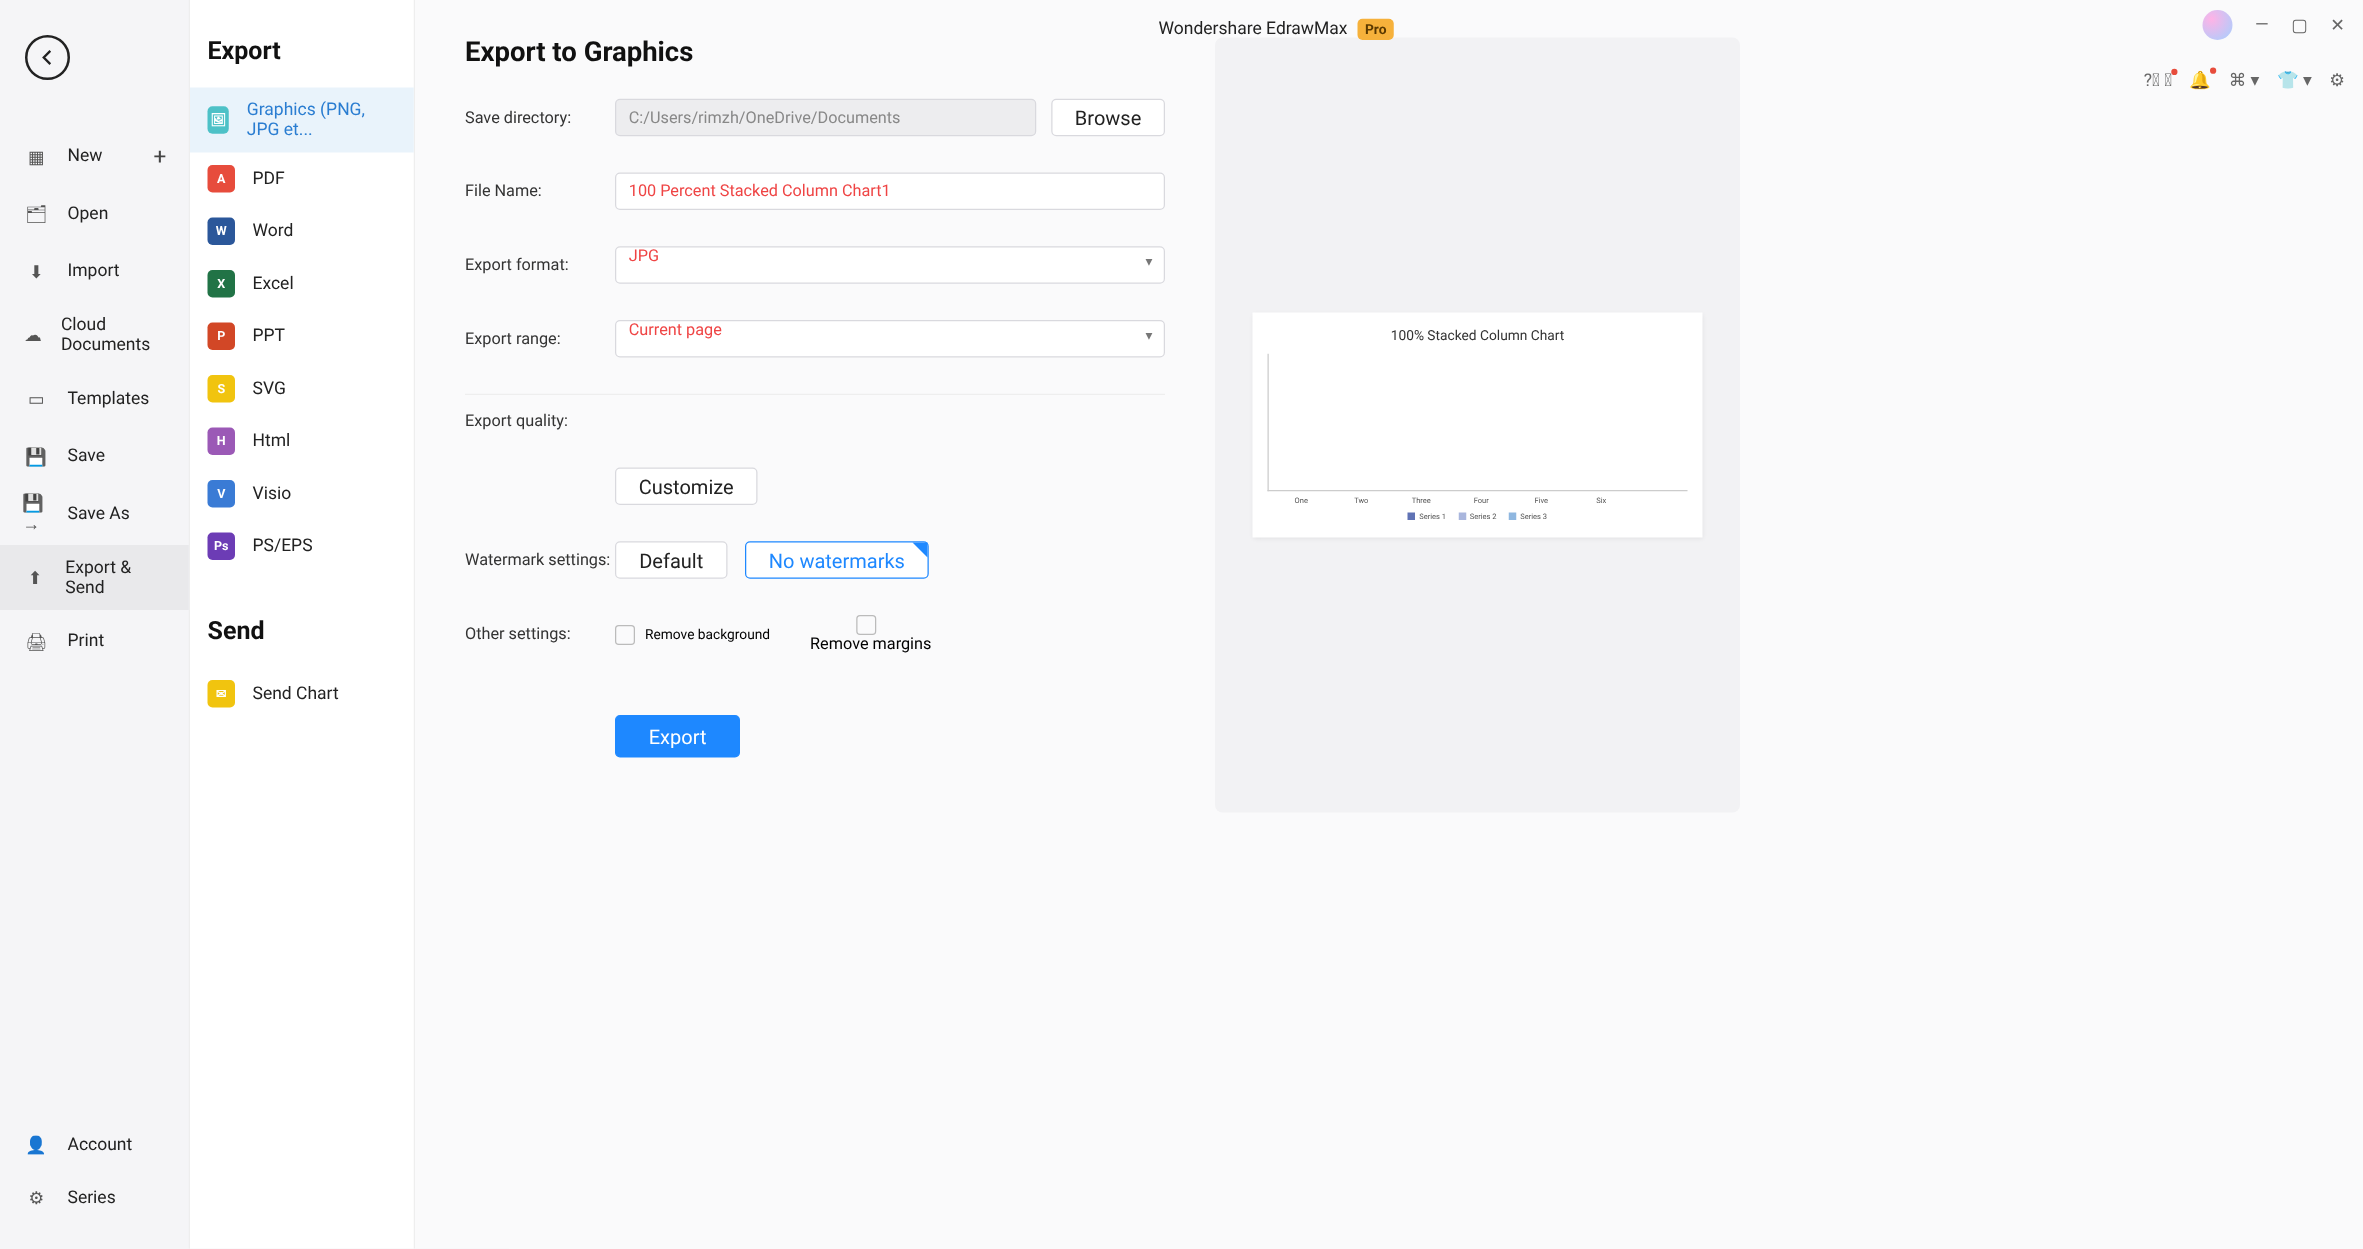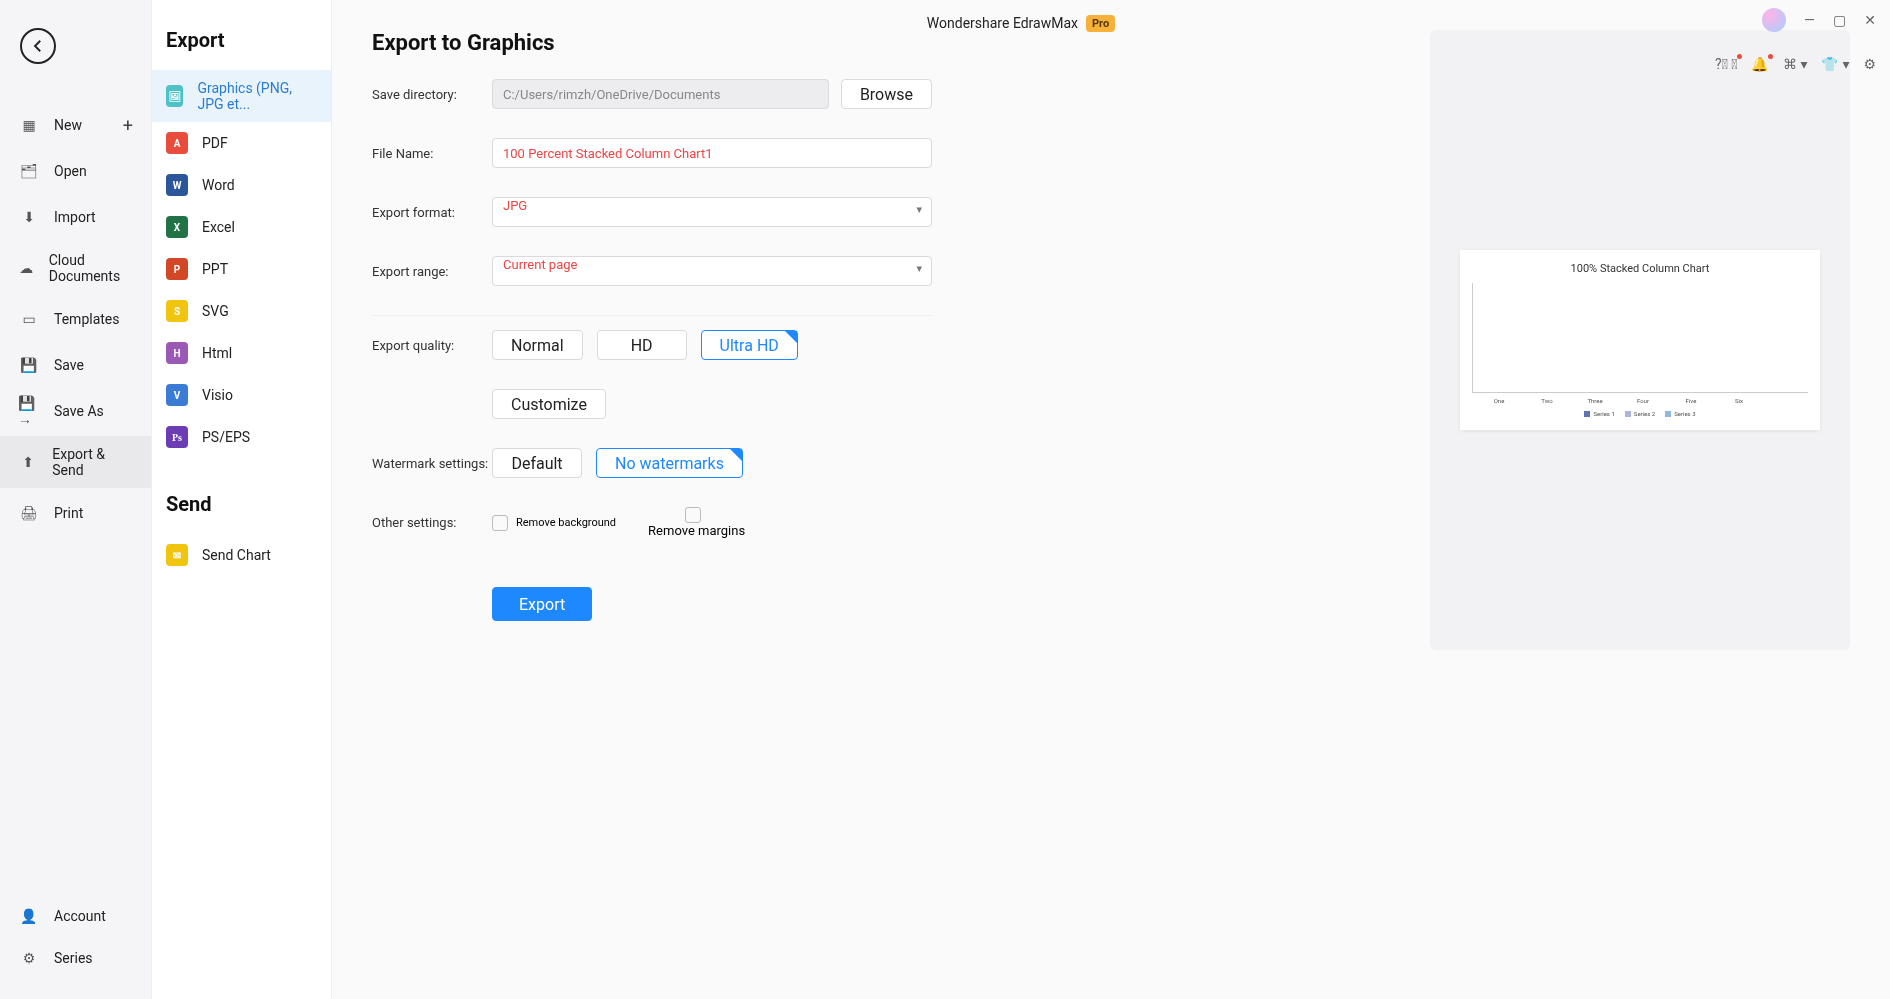--- a/index.html
+++ b/index.html
@@ -20,21 +20,21 @@
 .export-item.active { background:#e9f3fb; color:#2a7dd1; }
 .fi { width:22px; height:22px; border-radius:4px; display:flex; align-items:center; justify-content:center; font-size:10px; font-weight:700; color:#fff; }
 .fi-img { background:#4dc1c7; }
 .fi-pdf { background:#e74c3c; }
 .fi-word { background:#2b579a; }
 .fi-excel { background:#217346; }
 .fi-ppt { background:#d24726; }
 .fi-svg { background:#f1c40f; }
 .fi-html { background:#9b59b6; }
 .fi-visio { background:#3a7bd5; }
-.fi-ps { background:#6c3cb5;font-family:Liberation Serif, serif; }
+.fi-ps { background:#6c3cb5; }
 .fi-mail { background:#f1c40f; }
 .main { flex:1; background:#fafafb; display:flex; padding:30px 40px; gap:40px; }
 .form-area { flex:0 0 560px; }
 .main h1 { font-size:22px; font-weight:700; color:#111; margin-bottom:24px; }
 .form-row { display:flex; align-items:center; margin-bottom:29px; }
 .form-row > label { width:120px; font-size:13px; color:#333; }
 .ctrl-area { flex:1; display:flex; gap:12px; align-items:center; }
 .txt, .sel { height:30px; border:1px solid #d9d9de; border-radius:4px; padding:0 10px; font-size:13px; background:#fff; color:#ef4444; }
 .txt.disabled { background:#ededef; color:#888; }
 .txt-dir { flex:1; }
@@ -43,21 +43,21 @@
 .sel-wrap { position:relative; flex:1; }
 .sel-wrap::after { content:"▾"; position:absolute; right:10px; top:6px; font-size:11px; color:#777; pointer-events:none; }
 .btn { height:30px; padding:0 18px; border:1px solid #d9d9de; border-radius:4px; background:#fff; font-size:16px; cursor:pointer; color:#222; }
 .btn-primary { background:#1e88ff; border-color:#1e88ff; color:#fff; height:34px; padding:0 26px; margin-top:20px; }
 .seg { display:flex; gap:14px; flex-wrap:wrap; }
 .seg .btn { min-width:90px; text-align:center; }
 .btn.selected { border-color:#1e88ff; color:#1e88ff; position:relative; }
 .btn.selected::after { content:""; position:absolute; top:0; right:0; width:0; height:0; border-top:12px solid #1e88ff; border-left:12px solid transparent; }
 .chk { width:16px; height:16px; border:1px solid #bbb; border-radius:3px; display:inline-block; margin-right:8px; }
 .divider { height:1px; background:#eee; margin:14px 0; }
-.preview-area { flex:1; display:flex; align-items:flex-start; justify-content:flex-end; }
+.preview-area { flex:1; display:flex; align-items:flex-start; justify-content:flex-start; }
 .preview-card { width:420px; height:620px; background:#f2f2f4; border-radius:6px; display:flex; align-items:flex-start; justify-content:center; padding-top:220px; }
 .chart-thumb { width:360px; height:180px; background:#fff; box-shadow:0 1px 4px rgba(0,0,0,0.08); padding:12px; }
 .chart-thumb .ct-title { text-align:center; font-size:11px; color:#333; margin-bottom:8px; }
 .ct-plot { display:flex; align-items:flex-end; height:110px; gap:14px; border-left:1px solid #ccc; border-bottom:1px solid #ccc; padding:0 8px; position:relative; }
 .ct-bar { width:34px; display:flex; flex-direction:column-reverse; }
 .ct-xaxis { display:flex; gap:14px; padding-left:10px; font-size:6px; color:#555; margin-top:4px; }
 .ct-xaxis span { width:34px; text-align:center; }
 .ct-legend { display:flex; justify-content:center; gap:10px; font-size:6px; color:#555; margin-top:6px; }
 .ct-legend i { display:inline-block; width:6px; height:6px; margin-right:3px; vertical-align:middle; }
 .topbar { position:absolute; top:0; left:152px; right:0; height:46px; display:flex; align-items:center; justify-content:center; }
@@ -232,25 +232,20 @@
         <div class="sel-wrap">
             <div class="sel">Current page</div>
           </div>
       </div>
     </div>
 
     <div class="divider"></div>
 
     <div class="form-row">
       <label>Export quality:</label>
-      <div class="ctrl-area seg">
-        <button class="btn">Normal</button>
-        <button class="btn">HD</button>
-        <button class="btn selected">Ultra HD</button>
-      </div>
     </div>
     <div class="form-row">
       <label></label>
       <div class="ctrl-area seg">
         <button class="btn" style="min-width:110px;">Customize</button>
       </div>
     </div>
 
     <div class="form-row">
       <label>Watermark settings:</label>

